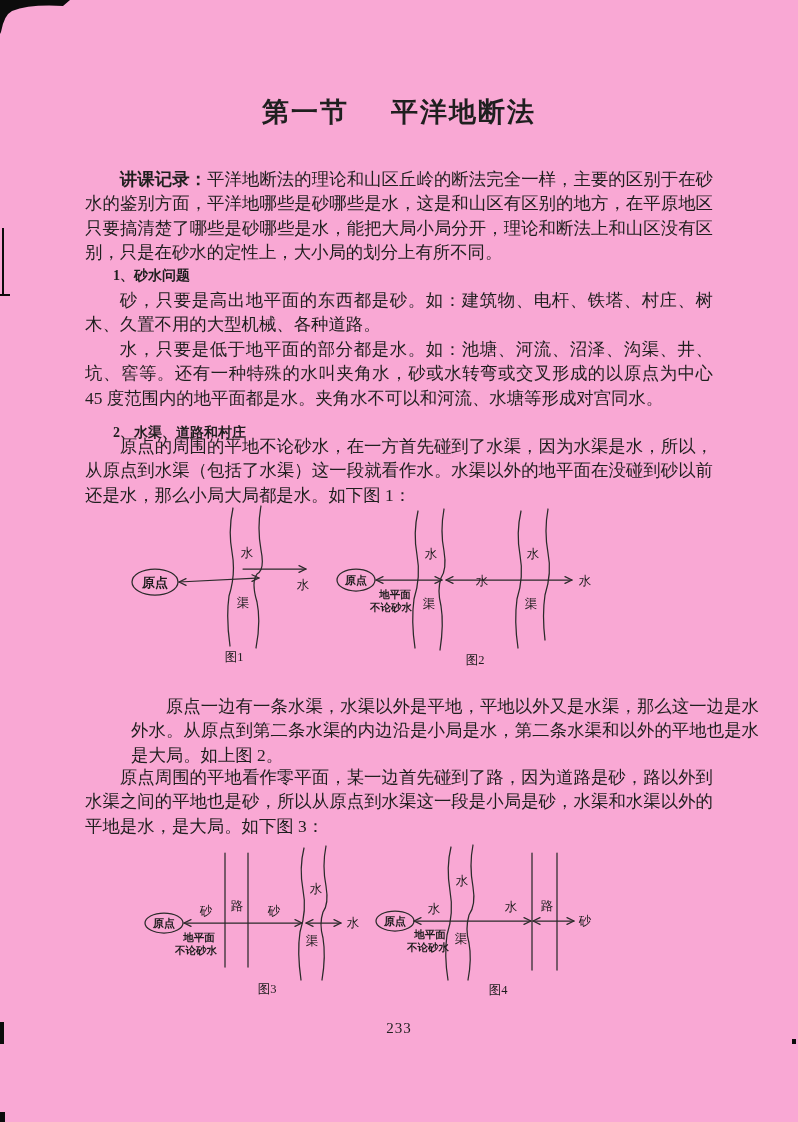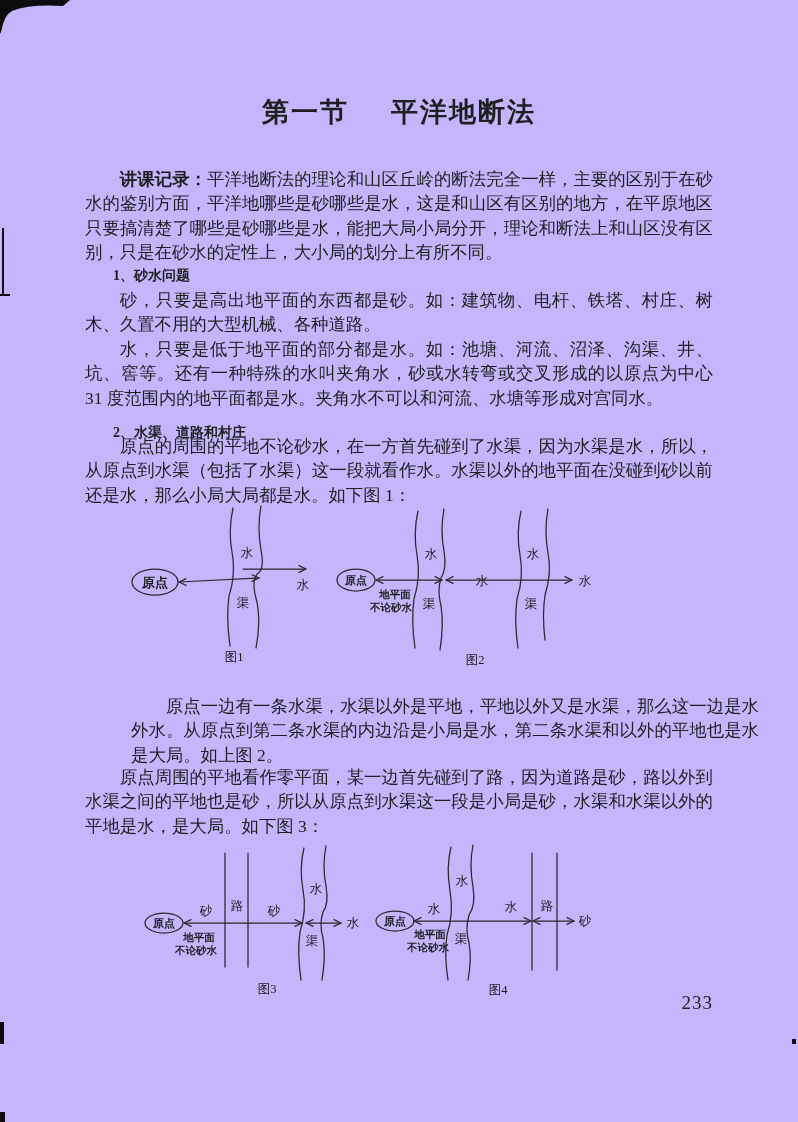--- a/index.html
+++ b/index.html
@@ -1,19 +1,19 @@
 <!DOCTYPE html>
 <html><head>
 <meta charset="utf-8">
 <style>
   html,body{margin:0;padding:0;background:#e8e8e8;}
   .page{
     position:relative;
     width:798px;height:1122px;
-    background:#c4b5fd;
+    background:#f9a8d4;
     overflow:hidden;
     font-family:"Liberation Serif","DejaVu Serif",serif;
     color:#1f1f1f;
     margin:0 auto;
   }
   .title{
     position:absolute;left:0;top:94px;width:798px;
     text-align:center;font-weight:bold;font-size:27px;
     letter-spacing:2px;white-space:nowrap;
   }
@@ -24,22 +24,22 @@
     text-align:justify;text-justify:inter-ideograph;
   }
   .indent{text-indent:2em;}
   .bold{font-weight:bold;}
   .heading{
     position:absolute;left:85px;width:628px;
     font-size:14px;line-height:24.4px;font-weight:bold;
     text-indent:2em;
   }
   .pagenum{
-    position:absolute;left:85px;top:992px;width:628px;
-    text-align:right;font-size:19px;letter-spacing:1px;
+    position:absolute;left:85px;top:1020px;width:628px;
+    text-align:center;font-size:15px;letter-spacing:1px;
   }
   svg.fig{position:absolute;overflow:visible;}
   svg.fig path, svg.fig line, svg.fig ellipse{
     stroke:#2a2a2a;stroke-width:1.25;fill:none;
     stroke-linecap:round;stroke-linejoin:round;
   }
   svg.fig text{
     font-family:"Liberation Serif","DejaVu Serif",serif;
     fill:#1c1c1c;stroke:none;text-anchor:middle;
   }
@@ -70,21 +70,21 @@
   </div>
 
   <div class="textblock indent" style="top:167px;">
     <span class="bold">讲课记录：</span><span>平洋地断法的理论和山区丘岭的断法完全一样，主要的区别于在砂水的鉴别方面，平洋地哪些是砂哪些是水，这是和山区有区别的地方，在平原地区只要搞清楚了哪些是砂哪些是水，能把大局小局分开，理论和断法上和山区没有区别，只是在砂水的定性上，大小局的划分上有所不同。</span>
   </div>
 
   <div class="heading" style="top:264px;">1、砂水问题</div>
 
   <div class="textblock indent" style="top:288px;">砂，只要是高出地平面的东西都是砂。如：建筑物、电杆、铁塔、村庄、树木、久置不用的大型机械、各种道路。</div>
 
-  <div class="textblock indent" style="top:337px;">水，只要是低于地平面的部分都是水。如：池塘、河流、沼泽、沟渠、井、坑、窖等。还有一种特殊的水叫夹角水，砂或水转弯或交叉形成的以原点为中心 31 度范围内的地平面都是水。夹角水不可以和河流、水塘等形成对宫同水。</div>
+  <div class="textblock indent" style="top:337px;">水，只要是低于地平面的部分都是水。如：池塘、河流、沼泽、沟渠、井、坑、窖等。还有一种特殊的水叫夹角水，砂或水转弯或交叉形成的以原点为中心 45 度范围内的地平面都是水。夹角水不可以和河流、水塘等形成对宫同水。</div>
 
   <div class="heading" style="top:421px;">2、水渠、道路和村庄</div>
 
   <div class="textblock indent" style="top:434px;">原点的周围的平地不论砂水，在一方首先碰到了水渠，因为水渠是水，所以，从原点到水渠（包括了水渠）这一段就看作水。水渠以外的地平面在没碰到砂以前还是水，那么小局大局都是水。如下图 1：</div>
 
   <svg class="fig" style="left:110px;top:503px;" width="230" height="172" viewBox="0 0 230 172">
     <ellipse cx="45" cy="79" rx="23" ry="13"></ellipse>
     <text class="origin-big" x="45" y="84">原点</text>
     <line x1="69" y1="79" x2="149" y2="75"></line>
     <path d="M76,75.6 L69,79 L76,82.4"></path>

